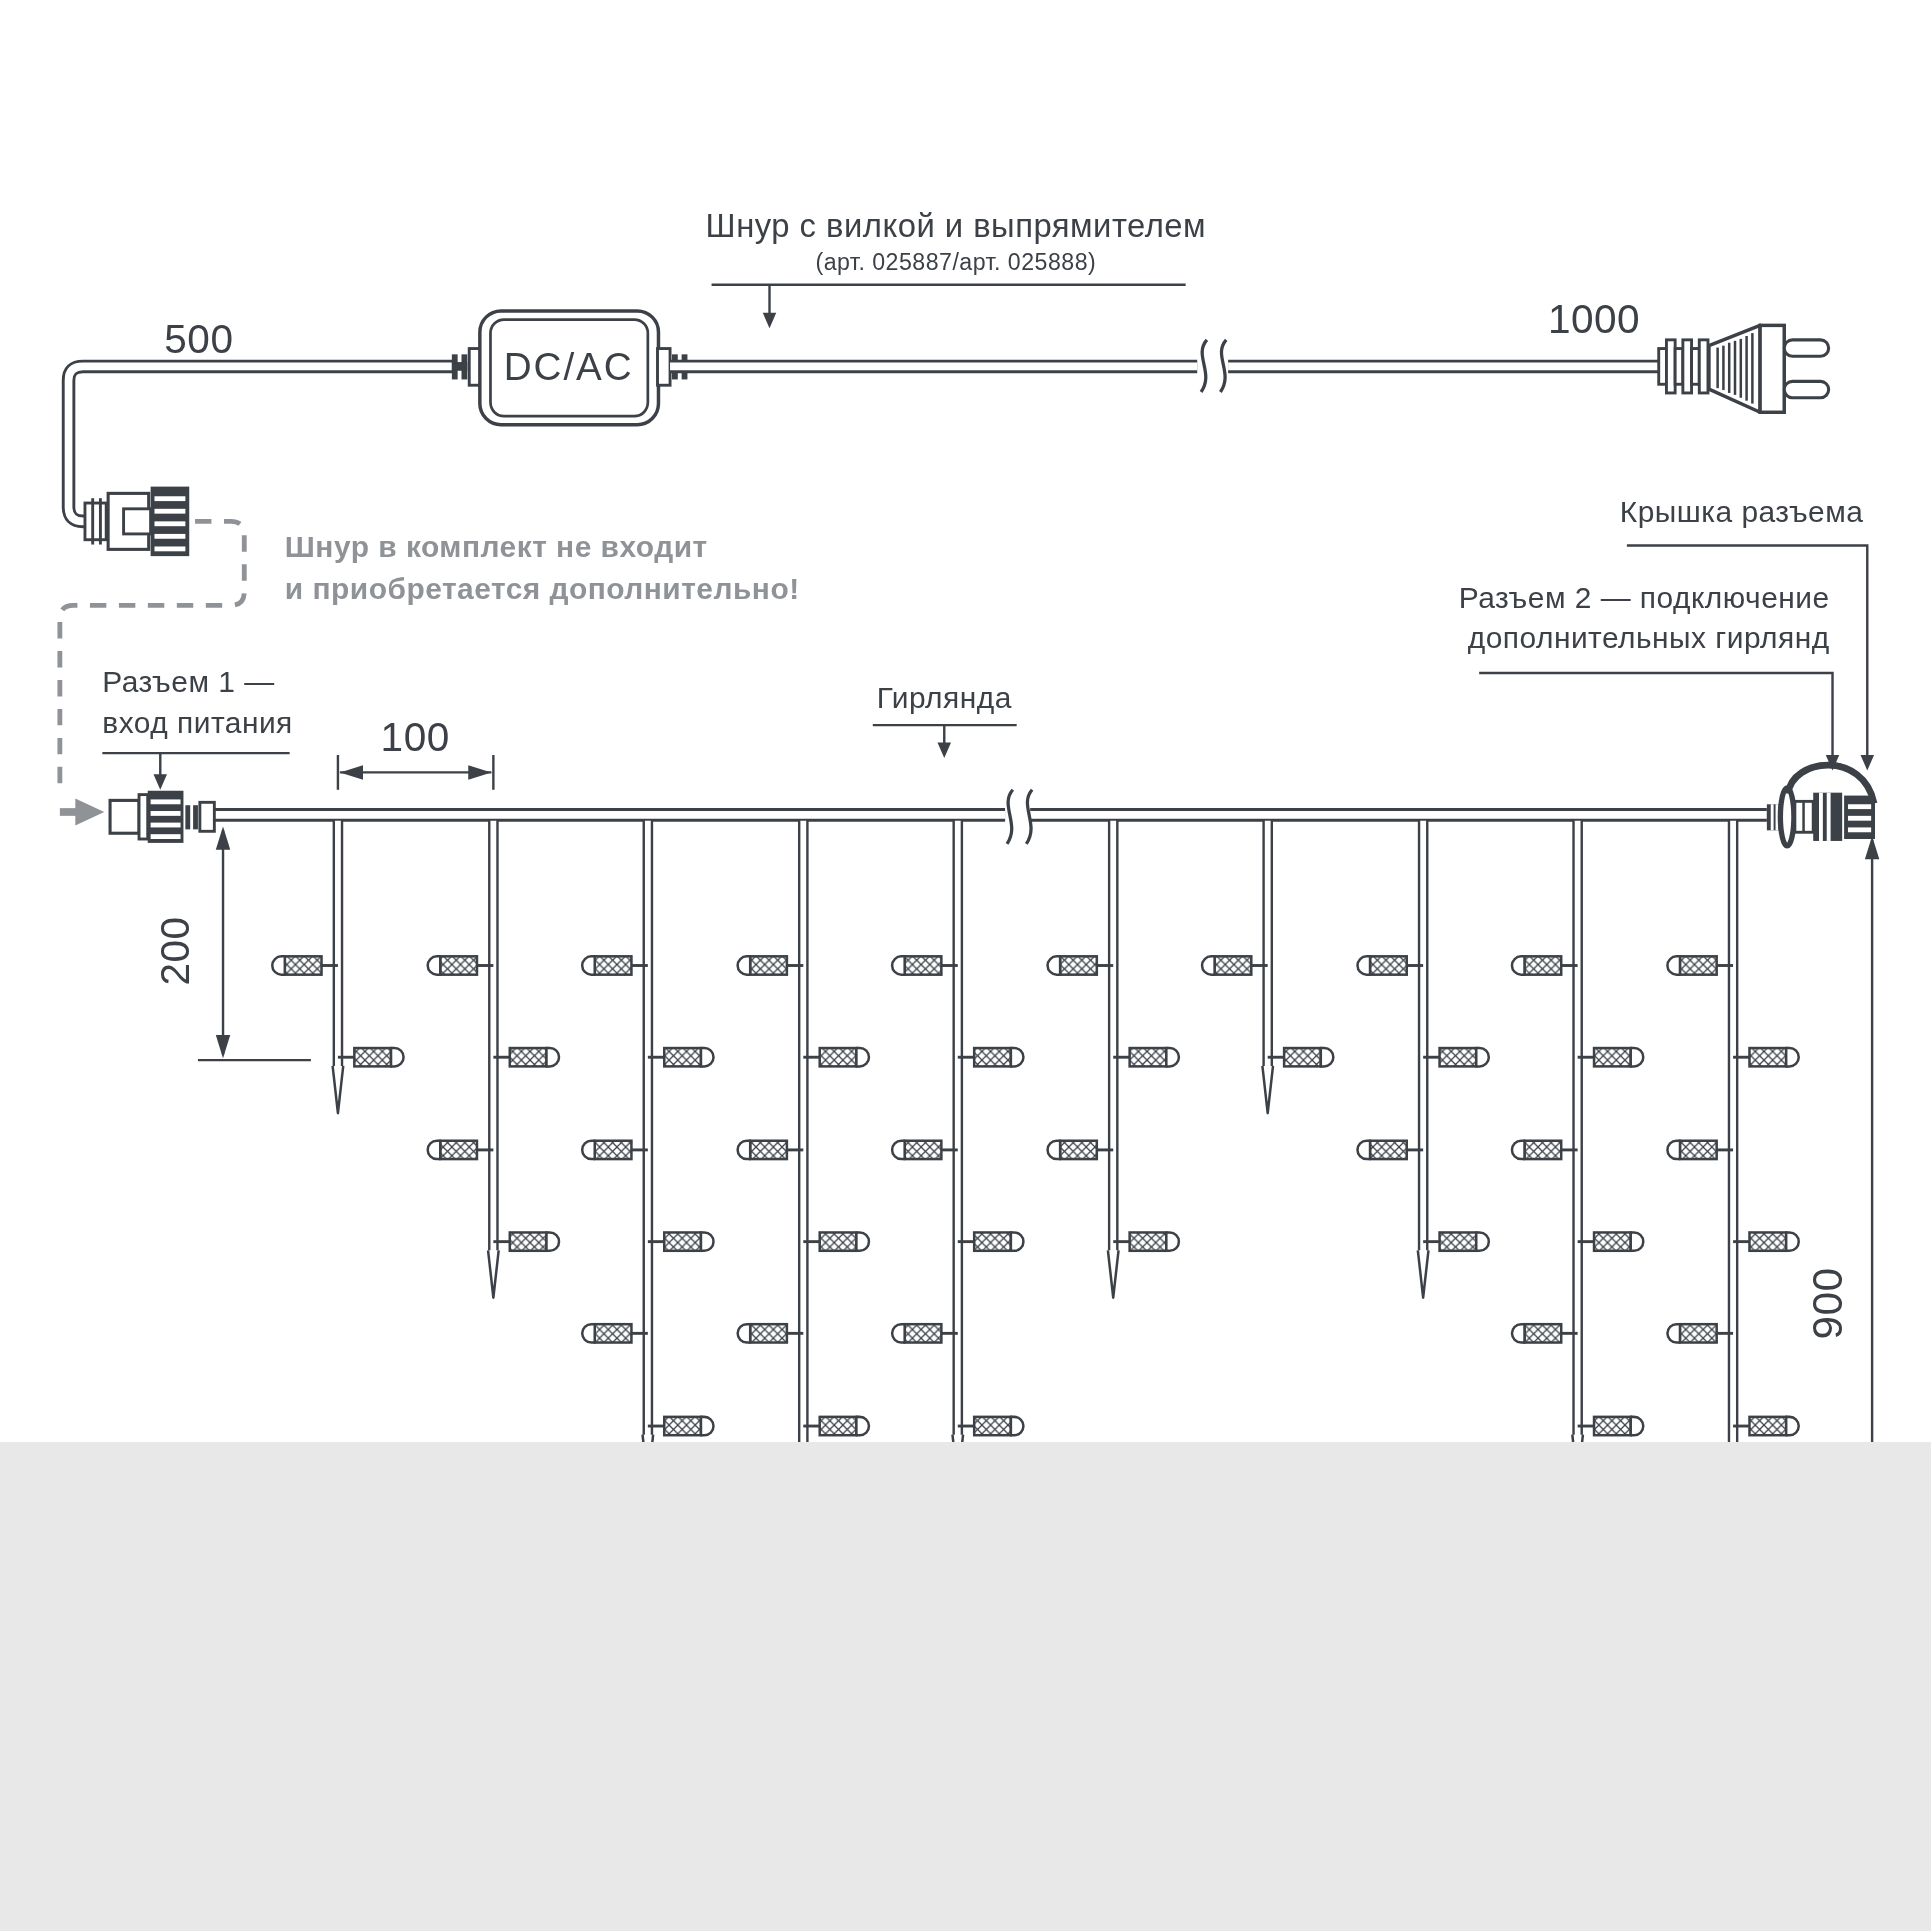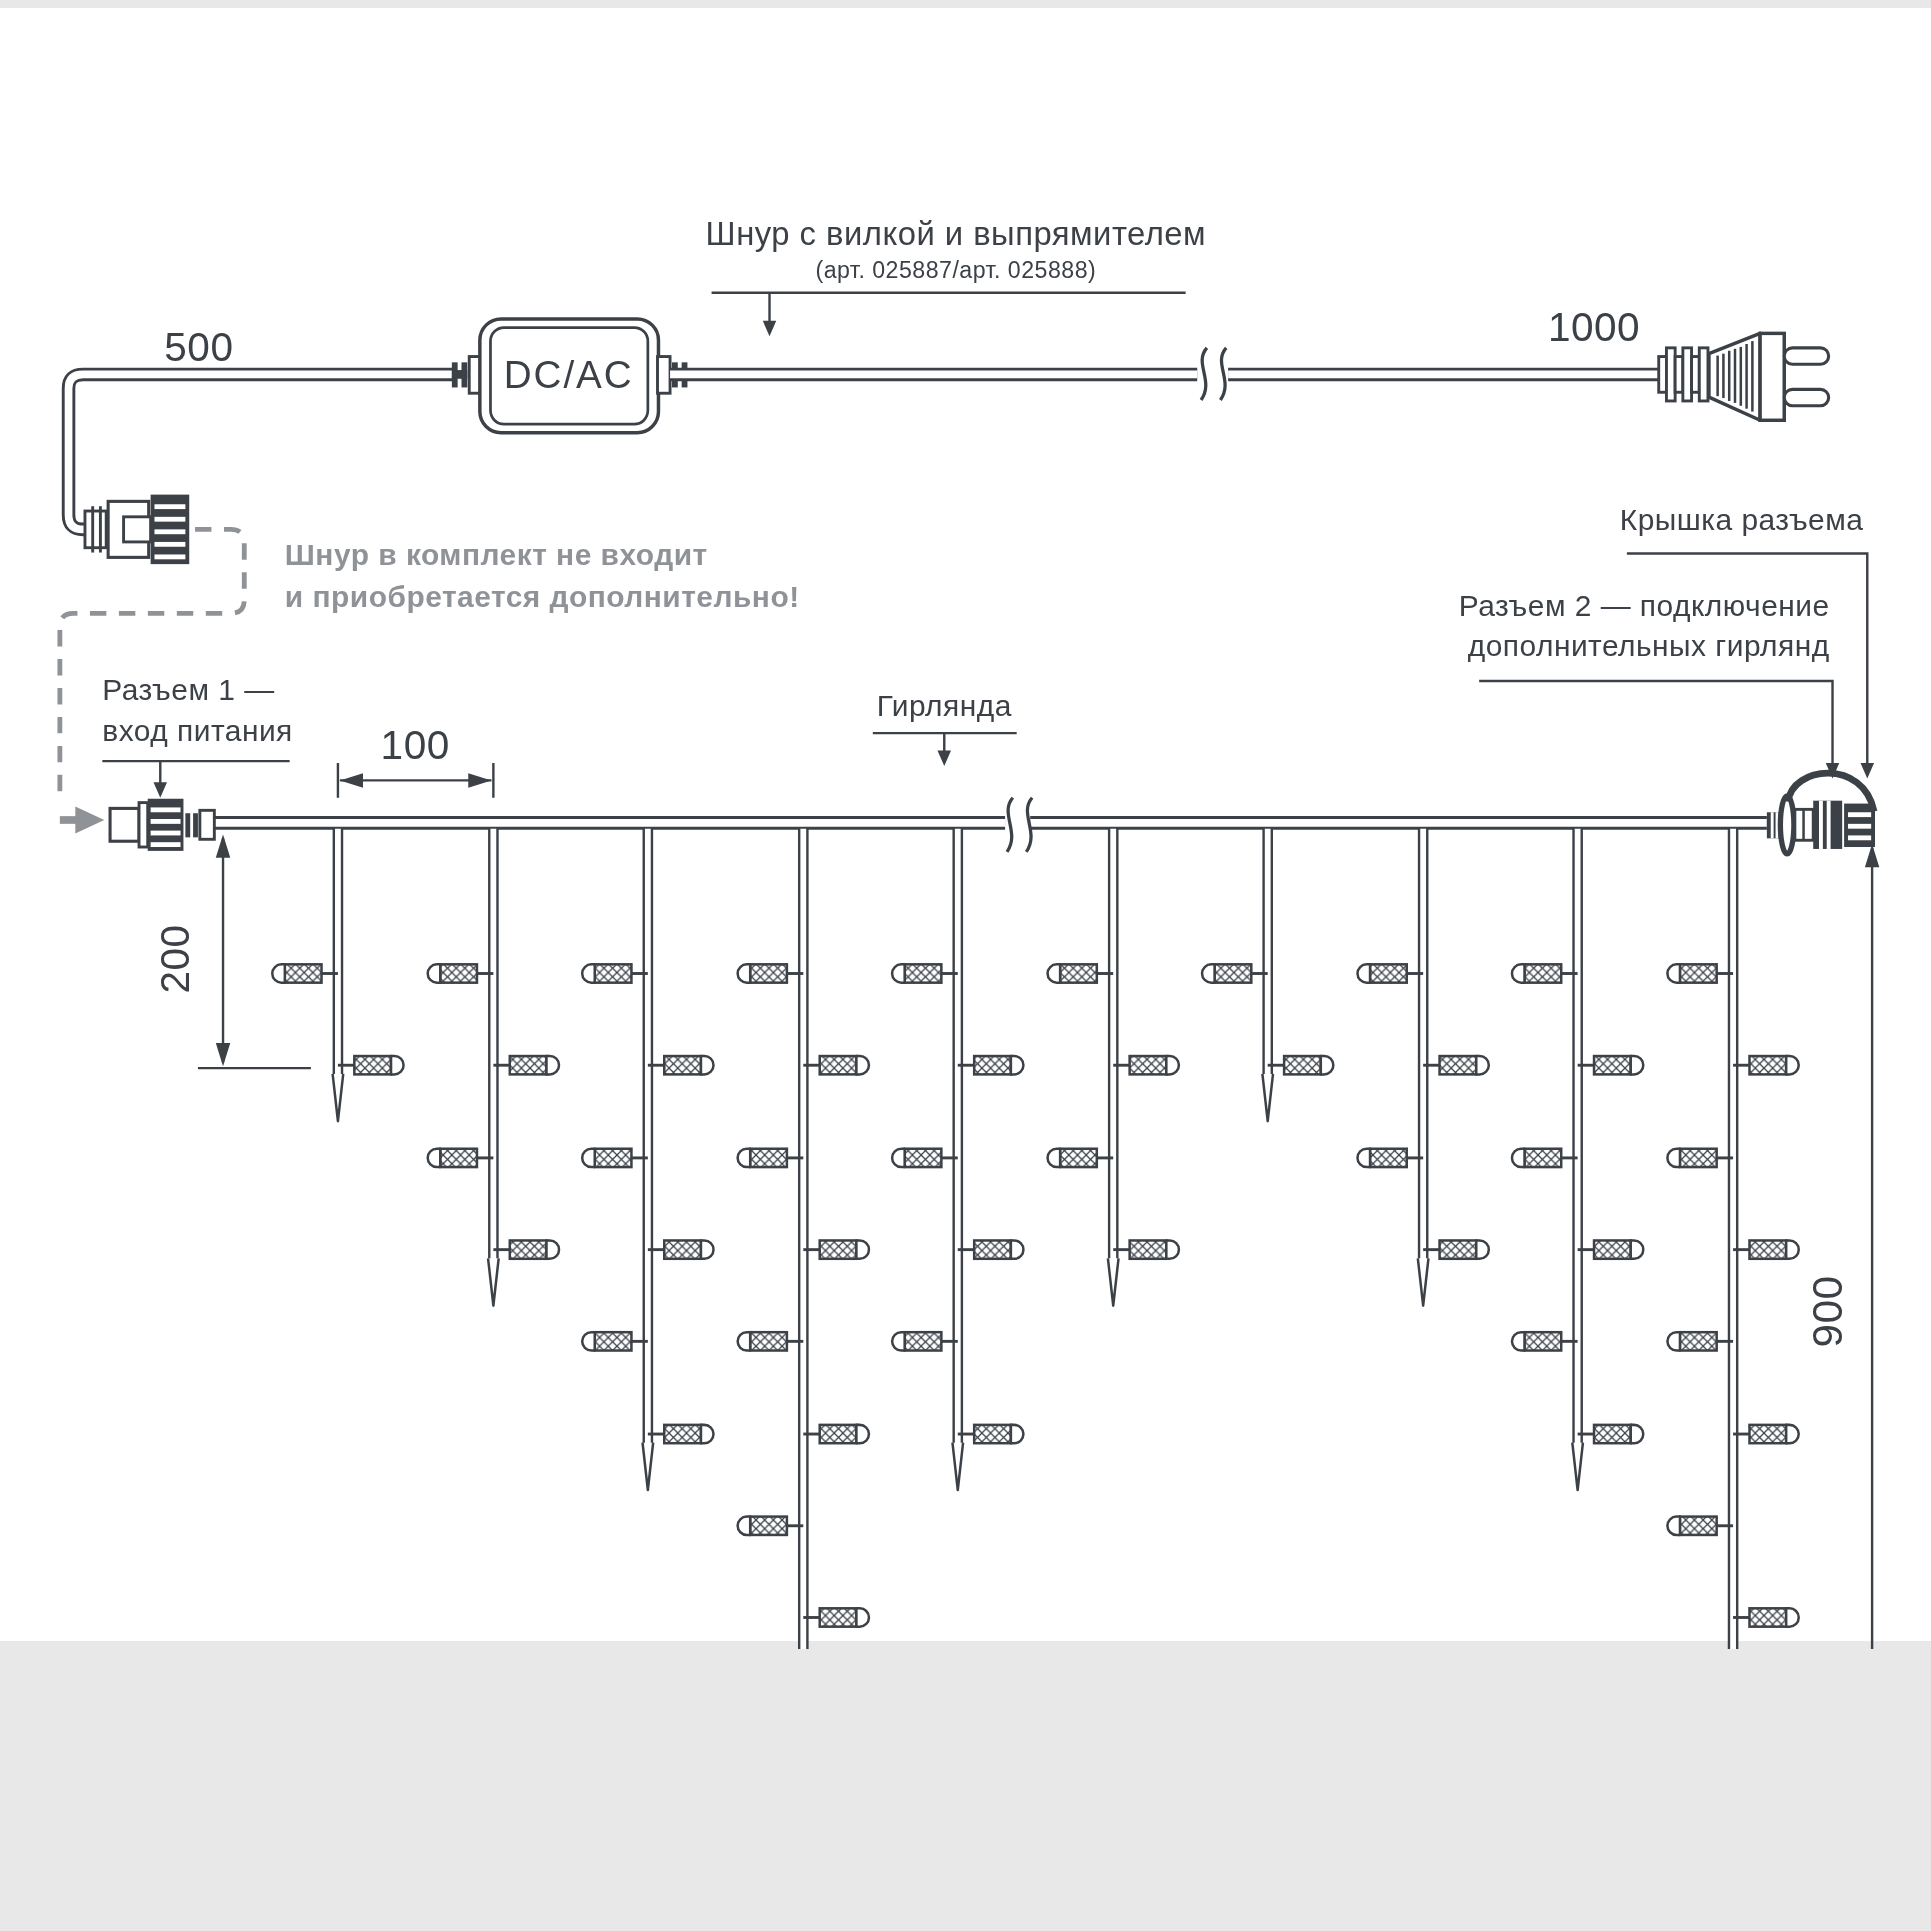--- a/index.html
+++ b/index.html
@@ -2,22 +2,22 @@
 <html style="--line: #3c4147; --gray: #8f9398; --bg: #ffffff;"><head>
 <meta charset="utf-8">
 <style>
   :root{
     --line:#3c4147;
     --gray:#8f9398;
     --bg:#ffffff;
   }
   html,body{margin:0;padding:0;background:#e8e8e8;}
   .stage{
-    width:1931px;height:1633px;background:var(--bg);
-    position:relative;margin:8px auto;
+    width:1931px;height:1442px;background:var(--bg);
+    position:relative;margin:0 auto;
     font-family:"Liberation Sans", sans-serif;
   }
   svg{display:block;width:1931px;height:1931px;}
   text{fill:var(--line);font-family:"Liberation Sans", sans-serif;letter-spacing:.5px;}
   .t-title{font-size:34px;}
   .t-sub{font-size:24px;}
   .t-note{font-size:31px;font-weight:bold;fill:var(--gray);}
   .t-label{font-size:31px;}
   .t-dim{font-size:42px;}
   .t-dim-big{font-size:46px;}

